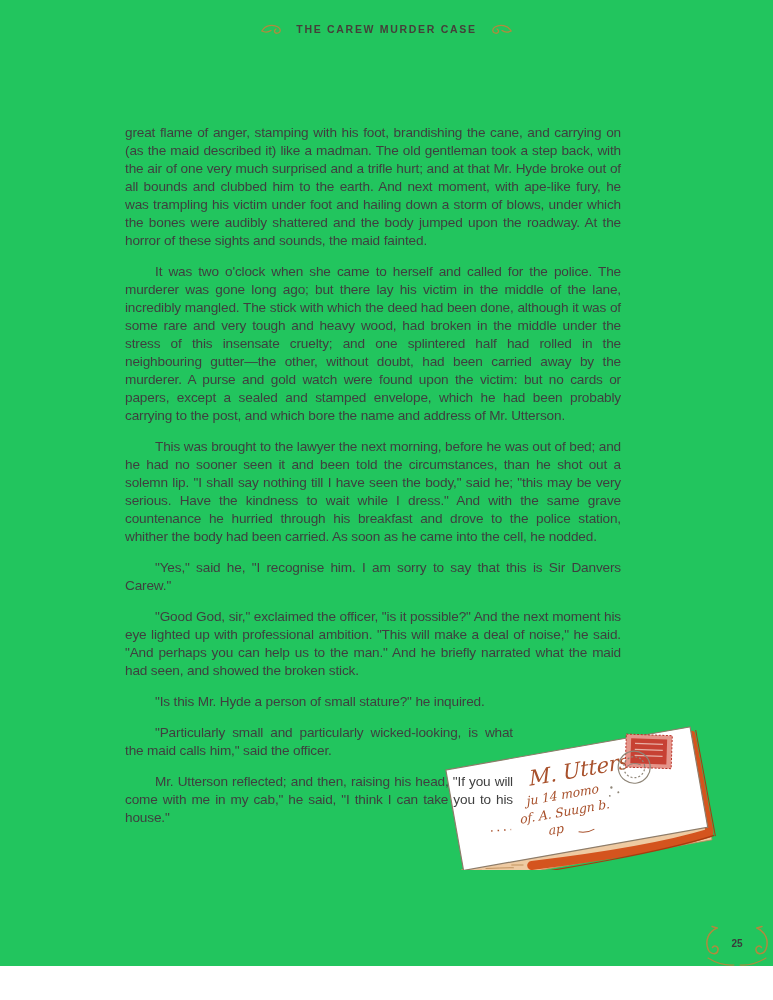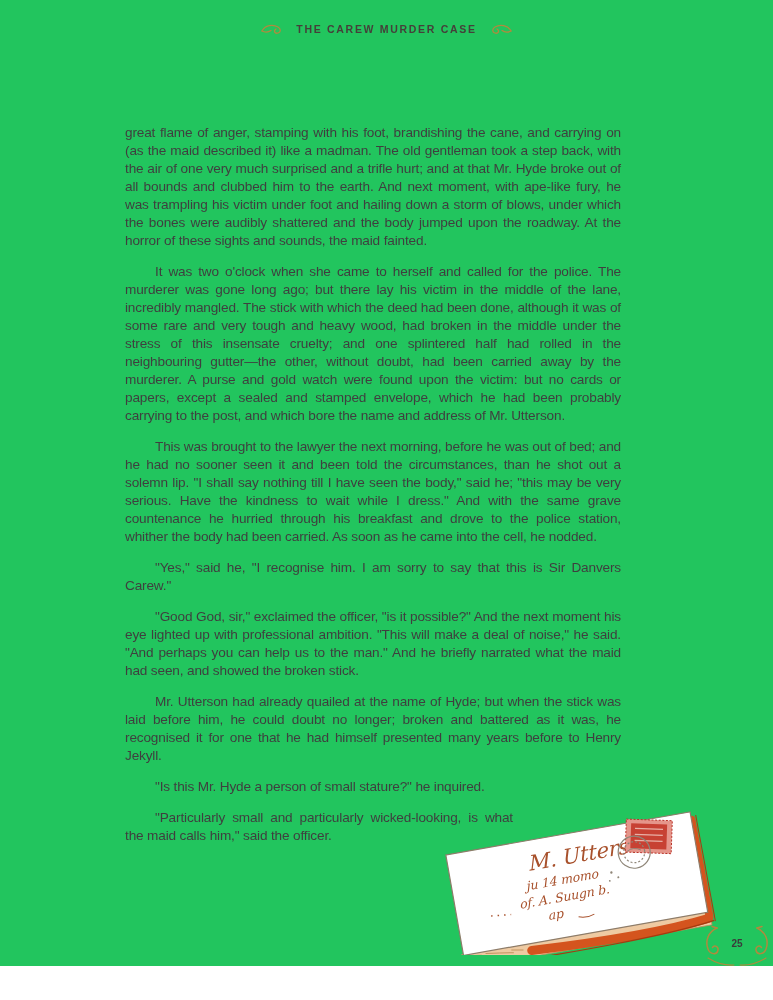--- a/index.html
+++ b/index.html
@@ -105,21 +105,20 @@
       </g>
     </svg>
   </div>
 
   <div class="content">
     <p class="no-indent">great flame of anger, stamping with his foot, brandishing the cane, and carrying on (as the maid described it) like a madman. The old gentleman took a step back, with the air of one very much surprised and a trifle hurt; and at that Mr. Hyde broke out of all bounds and clubbed him to the earth. And next moment, with ape-like fury, he was trampling his victim under foot and hailing down a storm of blows, under which the bones were audibly shattered and the body jumped upon the roadway. At the horror of these sights and sounds, the maid fainted.</p>
     <p>It was two o'clock when she came to herself and called for the police. The murderer was gone long ago; but there lay his victim in the middle of the lane, incredibly mangled. The stick with which the deed had been done, although it was of some rare and very tough and heavy wood, had broken in the middle under the stress of this insensate cruelty; and one splintered half had rolled in the neighbouring gutter—the other, without doubt, had been carried away by the murderer. A purse and gold watch were found upon the victim: but no cards or papers, except a sealed and stamped envelope, which he had been probably carrying to the post, and which bore the name and address of Mr. Utterson.</p>
     <p>This was brought to the lawyer the next morning, before he was out of bed; and he had no sooner seen it and been told the circumstances, than he shot out a solemn lip. "I shall say nothing till I have seen the body," said he; "this may be very serious. Have the kindness to wait while I dress." And with the same grave countenance he hurried through his breakfast and drove to the police station, whither the body had been carried. As soon as he came into the cell, he nodded.</p>
     <p>"Yes," said he, "I recognise him. I am sorry to say that this is Sir Danvers Carew."</p>
     <p>"Good God, sir," exclaimed the officer, "is it possible?" And the next moment his eye lighted up with professional ambition. "This will make a deal of noise," he said. "And perhaps you can help us to the man." And he briefly narrated what the maid had seen, and showed the broken stick.</p>
-    <p>Mr. Utterson had already quailed at the name of Hyde; but when the stick was laid before him, he could doubt no longer; broken and battered as it was, he recognised it for one that he had himself presented many years before to Henry Jekyll.</p>
     <p>"Is this Mr. Hyde a person of small stature?" he inquired.</p>
 
     <div class="envelope-float">
       <svg width="285" height="150" viewBox="0 0 285 150">
         <g transform="rotate(-10 140 80)">
 
           <path d="M16,129 L268,129 L268,143 L24,143 Z" fill="#eecaa2" stroke="#bd8e5d" stroke-width="0.8"></path>
 
           <path d="M86,137 C160,141 226,141 266,136" fill="none" stroke="#d4541e" stroke-width="9" stroke-linecap="round"></path>
           <path d="M266,36 L267,134" fill="none" stroke="#d4541e" stroke-width="8" stroke-linecap="round"></path>
@@ -157,20 +156,21 @@
             <path d="M197,56 q7,-4 14,1" stroke-width="0.9"></path>
           </g>
           <circle cx="178" cy="74" r="1.2" fill="#8f8678"></circle>
           <circle cx="184" cy="80" r="1" fill="#8f8678"></circle>
           <circle cx="175" cy="82" r="0.9" fill="#8f8678"></circle>
         </g>
       </svg>
     </div>
 
     <p>"Particularly small and particularly wicked-looking, is what the maid calls him," said the officer.</p>
+    <p>Mr. Utterson reflected; and then, raising his head, "If you will come with me in my cab," he said, "I think I can take you to his house."</p>
   </div>
 
   <div class="footer-ornament">
     <svg width="72" height="44" viewBox="0 0 72 44">
       <g fill="none" stroke="#b08a3e" stroke-width="1.5" stroke-linecap="round">
 
         <path d="M16,3 C7,7 4,16 7,24 c2,5.5 9,6.5 10,1 c0.6,-3.5 -3.5,-5.5 -5.5,-2.5"></path>
         <path d="M16,3 l-5,-1.5"></path>
 
         <g transform="scale(-1,1) translate(-72,0)">

